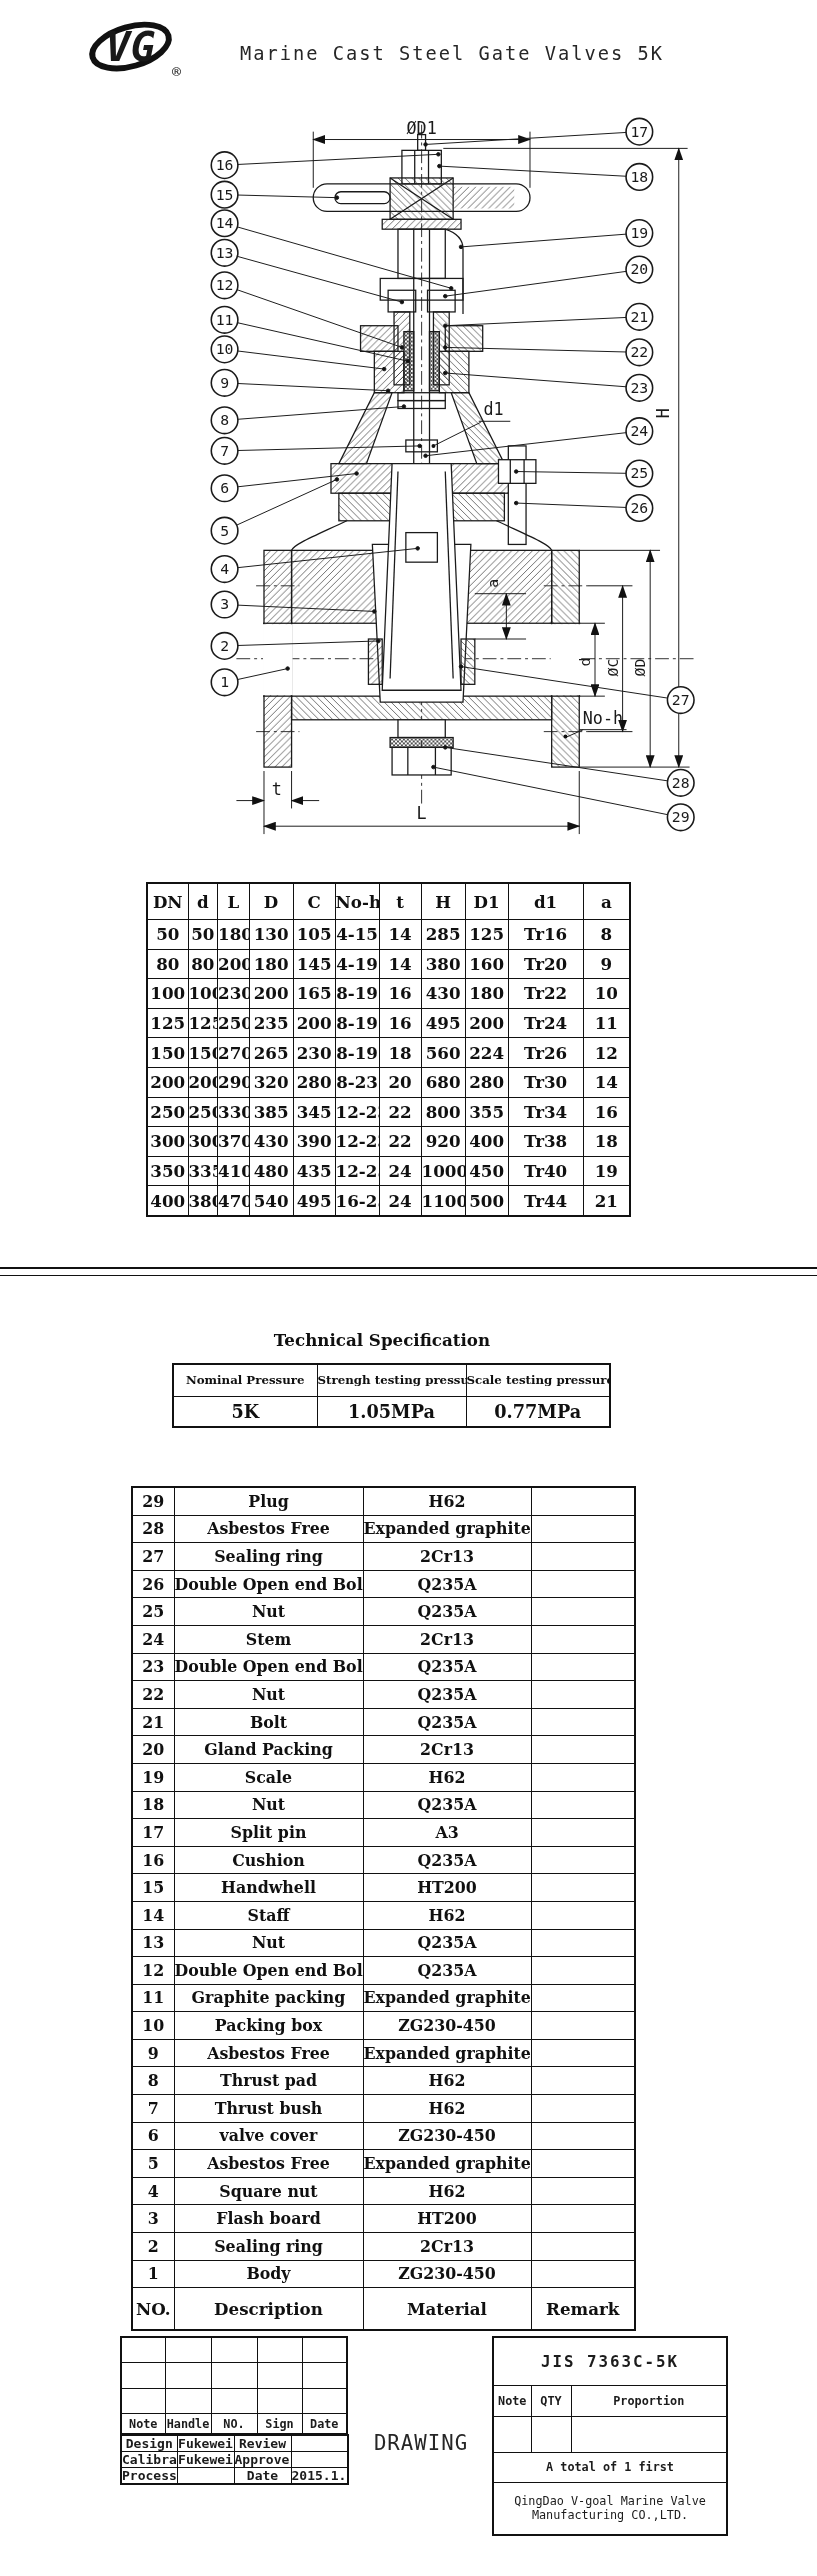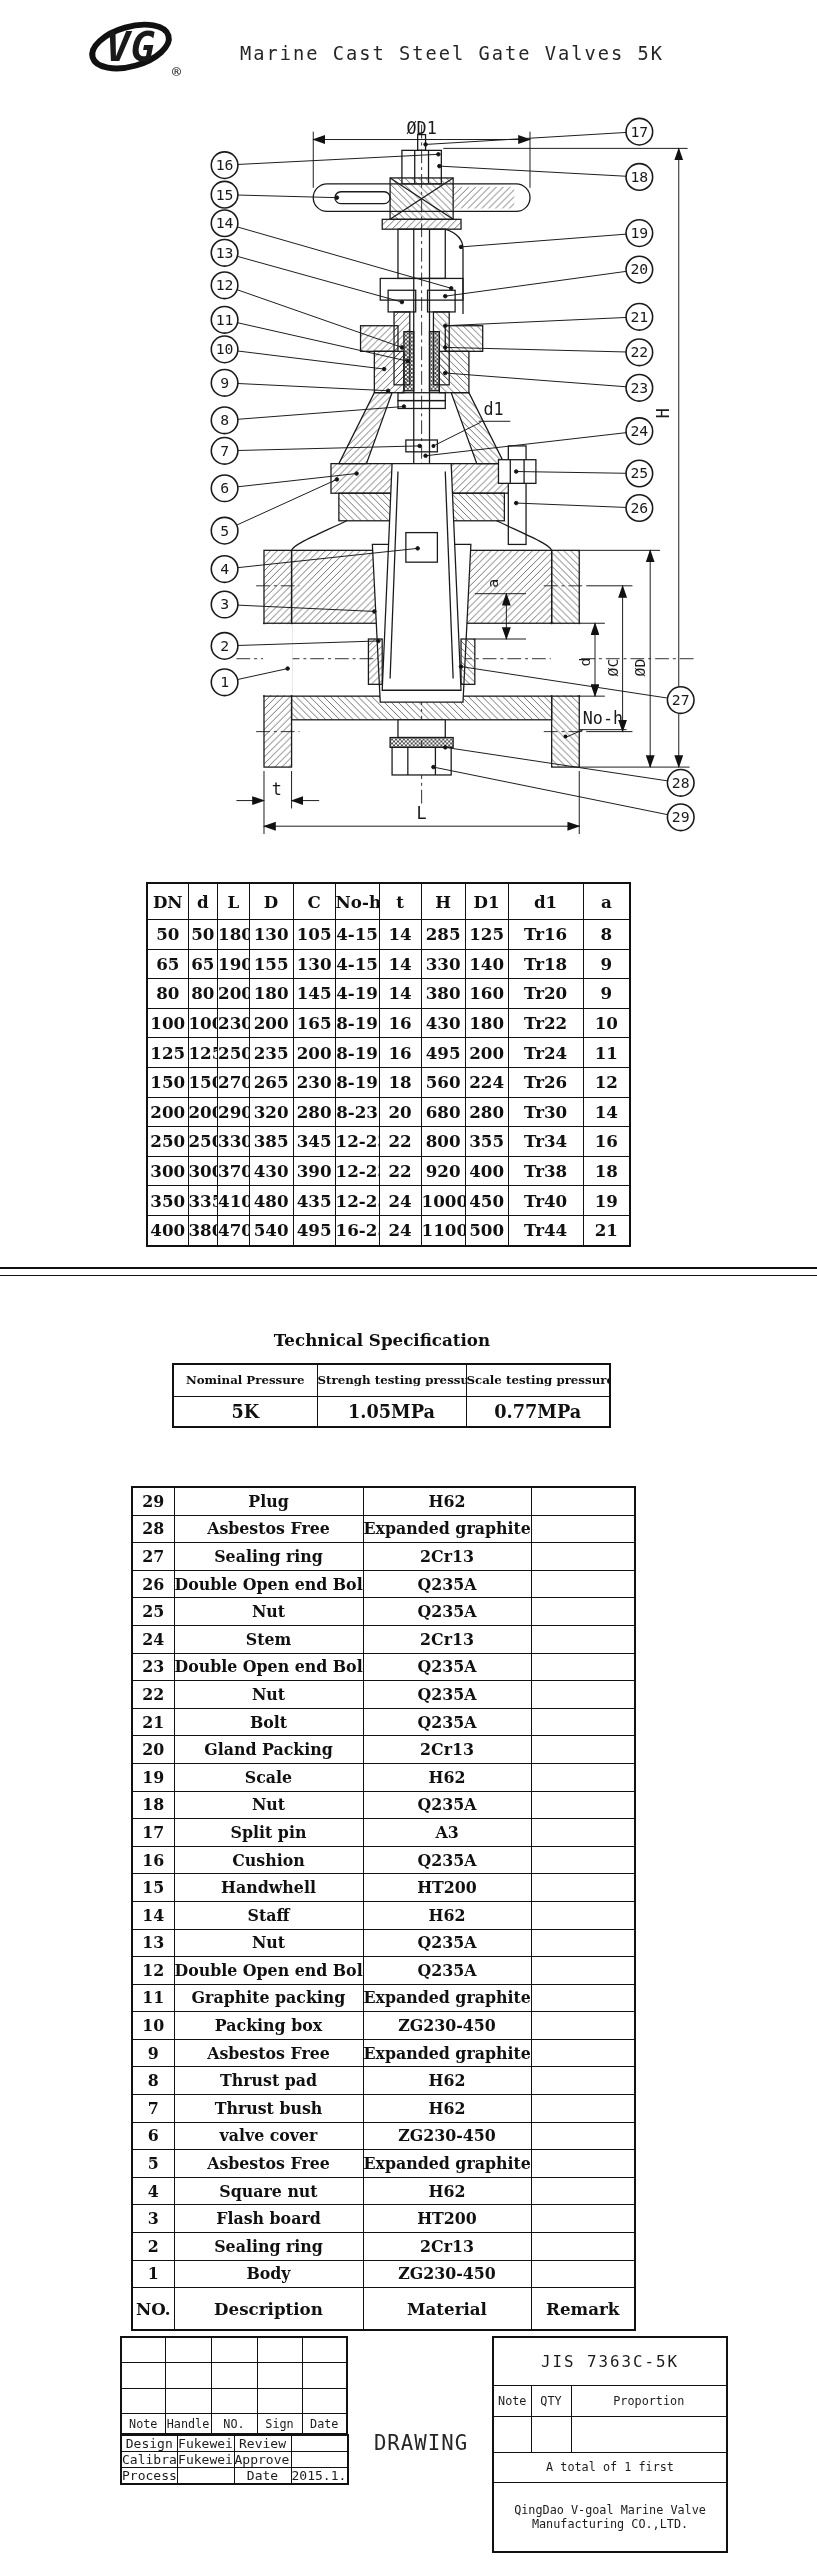--- a/index.html
+++ b/index.html
@@ -8,21 +8,21 @@
   .cad{font-family:"DejaVu Sans Mono",monospace;color:#262626}
   .sertbl{font-family:"DejaVu Serif","Liberation Serif",serif;font-weight:bold;color:#101010}
   table.grid{border-collapse:collapse;table-layout:fixed;border:2px solid #111}
   .grid td,.grid th{border:1px solid #111;padding:0;text-align:center;overflow:hidden;white-space:nowrap;vertical-align:middle}
   #dimtbl th{height:35px;font-size:16.7px}
   #dimtbl td{height:28.6px;font-size:16.7px}
   #parts td{height:26.6px;font-size:15.8px}
   #parts tfoot td{height:41px;font-size:16.7px}
   #spec tr.sh td{height:30.5px;font-size:11.8px}
   #spec tr.sv td{height:29.6px;font-size:17.7px}
-  .tb td{font-family:"DejaVu Sans Mono",monospace;font-weight:normal;color:#1c1c1c}
+  .tb td{font-family:"DejaVu Sans Mono",monospace;font-weight:bold;color:#1c1c1c}
   #tbA td{font-size:11.8px}
   #tbB td{font-size:13px}
   #tbR td{font-size:11.8px}
   .hr{position:absolute;left:0;width:818px;background:#111}
   svg text{font-family:"DejaVu Sans Mono",monospace;fill:#1a1a1a}
   .callout-num{font-size:15px}
   .dimlab{font-size:17px}
   .dimlab-s{font-size:15px}
 </style>
 </head>
@@ -341,33 +341,20 @@
           <td>130</td>
           <td>105</td>
           <td>4-15</td>
           <td>14</td>
           <td>285</td>
           <td>125</td>
           <td>Tr16</td>
           <td>8</td>
         </tr>
         <tr>
-          <td>65</td>
-          <td>65</td>
-          <td>190</td>
-          <td>155</td>
-          <td>130</td>
-          <td>4-15</td>
-          <td>14</td>
-          <td>330</td>
-          <td>140</td>
-          <td>Tr18</td>
-          <td>9</td>
-        </tr>
-        <tr>
           <td>80</td>
           <td>80</td>
           <td>200</td>
           <td>180</td>
           <td>145</td>
           <td>4-19</td>
           <td>14</td>
           <td>380</td>
           <td>160</td>
           <td>Tr20</td>
@@ -783,21 +770,21 @@
       <td>Proportion</td>
     </tr>
     <tr style="height:36px">
           <td></td>
           <td></td>
           <td></td>
         </tr>
     <tr style="height:29.6px">
       <td colspan="3" style="font-size:11.8px">A total of 1 first</td>
     </tr>
-    <tr style="height:70px">
+    <tr style="height:53px">
       <td colspan="3" style="font-size:11.8px;font-weight:normal">
         <div>QingDao V-goal Marine Valve</div>
         <div>Manufacturing CO.,LTD.</div>
       </td>
     </tr>
   </tbody>
     </table>
 
 </div>
 

